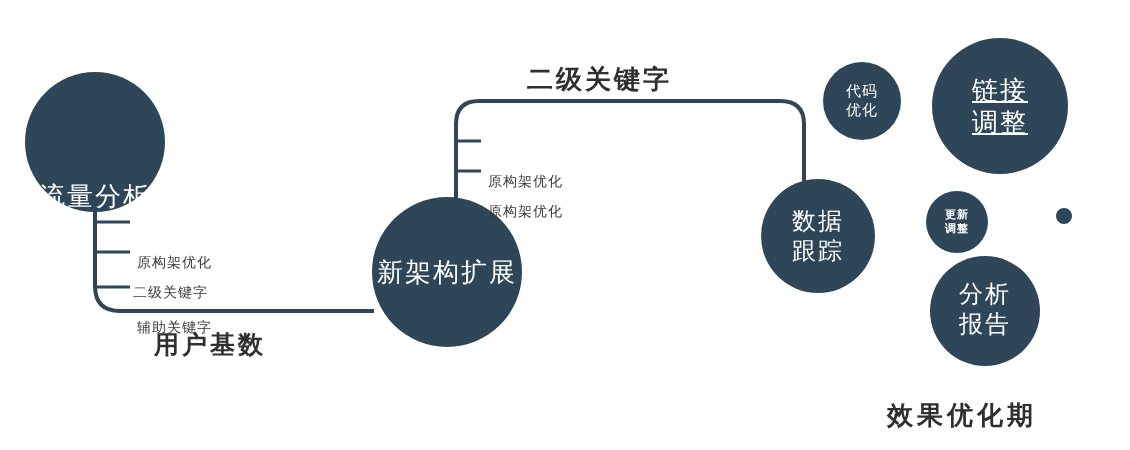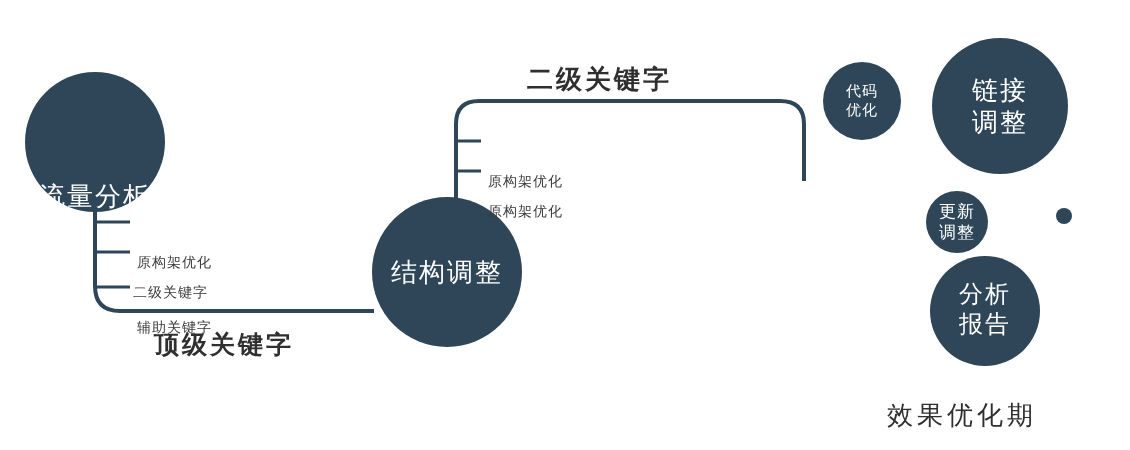--- a/index.html
+++ b/index.html
@@ -20,42 +20,42 @@
     flex-direction:column;
     align-items:center;
     justify-content:center;
     text-align:center;
     line-height:1.25;
     letter-spacing:2px;
   }
   .node.big{font-size:26px;}
   .node.mid{font-size:24px;}
   .node.small{font-size:15px;letter-spacing:1px;}
-  .node.tiny{font-size:17px;letter-spacing:1px;font-weight:normal;}
+  .node.tiny{font-size:11px;letter-spacing:1px;font-weight:bold;}
   .edge-label{
     position:absolute;
     color:#2f2f2f;
     font-weight:600;
     letter-spacing:3px;
     white-space:nowrap;
   }
   .branch-label{
     position:absolute;
     color:#3a3a3a;
     font-size:14px;
     font-weight:500;
     letter-spacing:1px;
     white-space:nowrap;
     margin-top:40px;
   }
   .caption{
     position:absolute;
     color:#2f2f2f;
     font-size:26px;
-    font-weight:400;
+    font-weight:700;
     letter-spacing:4px;
     white-space:nowrap;
   }
   .dot{
     position:absolute;
     border-radius:50%;
     background:#2e4657;
   }
 </style>
 </head>
@@ -73,49 +73,53 @@
     <path d="M 456 198 L 456 124 Q 456 101 479 101 L 780 101 Q 804 101 804 124 L 804 181" fill="none" stroke="#2e4657" stroke-width="4"></path>
     <path d="M 458 141 L 481 141" stroke="#2e4657" stroke-width="3"></path>
     <path d="M 458 171 L 481 171" stroke="#2e4657" stroke-width="3"></path>
   </svg>
 
   <div class="node big" style="left:25px;top:72px;width:140px;height:140px;justify-content:flex-end;">
     <span>流量分析</span>
   </div>
 
   <div class="node big" style="left:372px;top:197px;width:150px;height:150px;">
-    <span>结构调整</span>
+    <span>新架构扩展</span>
   </div>
 
+  <div class="node mid" style="left:761px;top:179px;width:114px;height:114px;">
+    <span>数据</span>
+    <span>跟踪</span>
+  </div>
 
   <div class="node small" style="left:823px;top:62px;width:78px;height:78px;text-align:right;">
     <span>代码</span>
     <span>优化</span>
   </div>
 
-  <div class="node big" style="left:932px;top:38px;width:136px;height:136px;">
+  <div class="node big" style="left:932px;top:38px;width:136px;height:136px;text-decoration:underline;">
     <span>链接</span>
     <span>调整</span>
   </div>
 
   <div class="node tiny" style="left:926px;top:191px;width:62px;height:62px;">
     <span>更新</span>
     <span>调整</span>
   </div>
 
   <div class="dot" style="left:1056px;top:208px;width:16px;height:16px;"></div>
 
   <div class="node mid" style="left:930px;top:256px;width:110px;height:110px;font-family:Liberation Mono, monospace;">
     <span>分析</span>
     <span>报告</span>
   </div>
 
   <div class="edge-label" style="left:527px;top:62px;font-size:26px;">二级关键字</div>
 
-  <div class="edge-label" style="left:154px;top:328px;font-size:25px;">顶级关键字</div>
+  <div class="edge-label" style="left:154px;top:328px;font-size:25px;">用户基数</div>
 
   <div class="branch-label" style="left:137px;top:214px;">原构架优化</div>
   <div class="branch-label" style="left:133px;top:244px;">二级关键字</div>
   <div class="branch-label" style="left:137px;top:279px;">辅助关键字</div>
 
   <div class="branch-label" style="left:488px;top:133px;">原构架优化</div>
   <div class="branch-label" style="left:488px;top:163px;">原构架优化</div>
 
   <div class="caption" style="left:887px;top:398px;">效果优化期</div>
 

